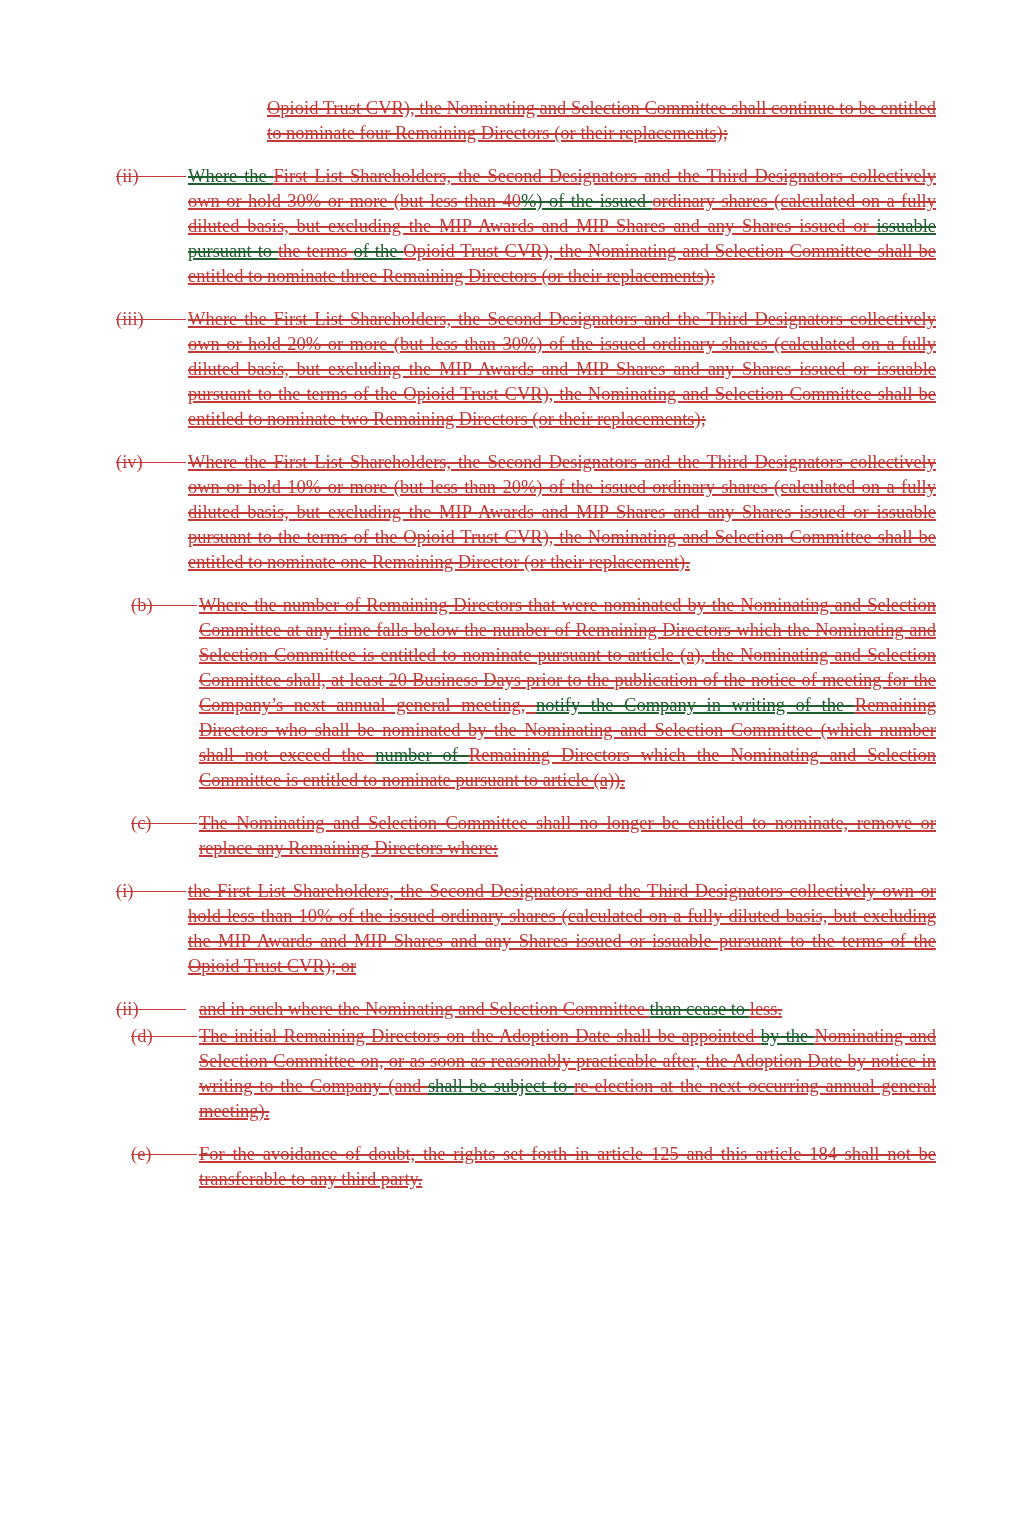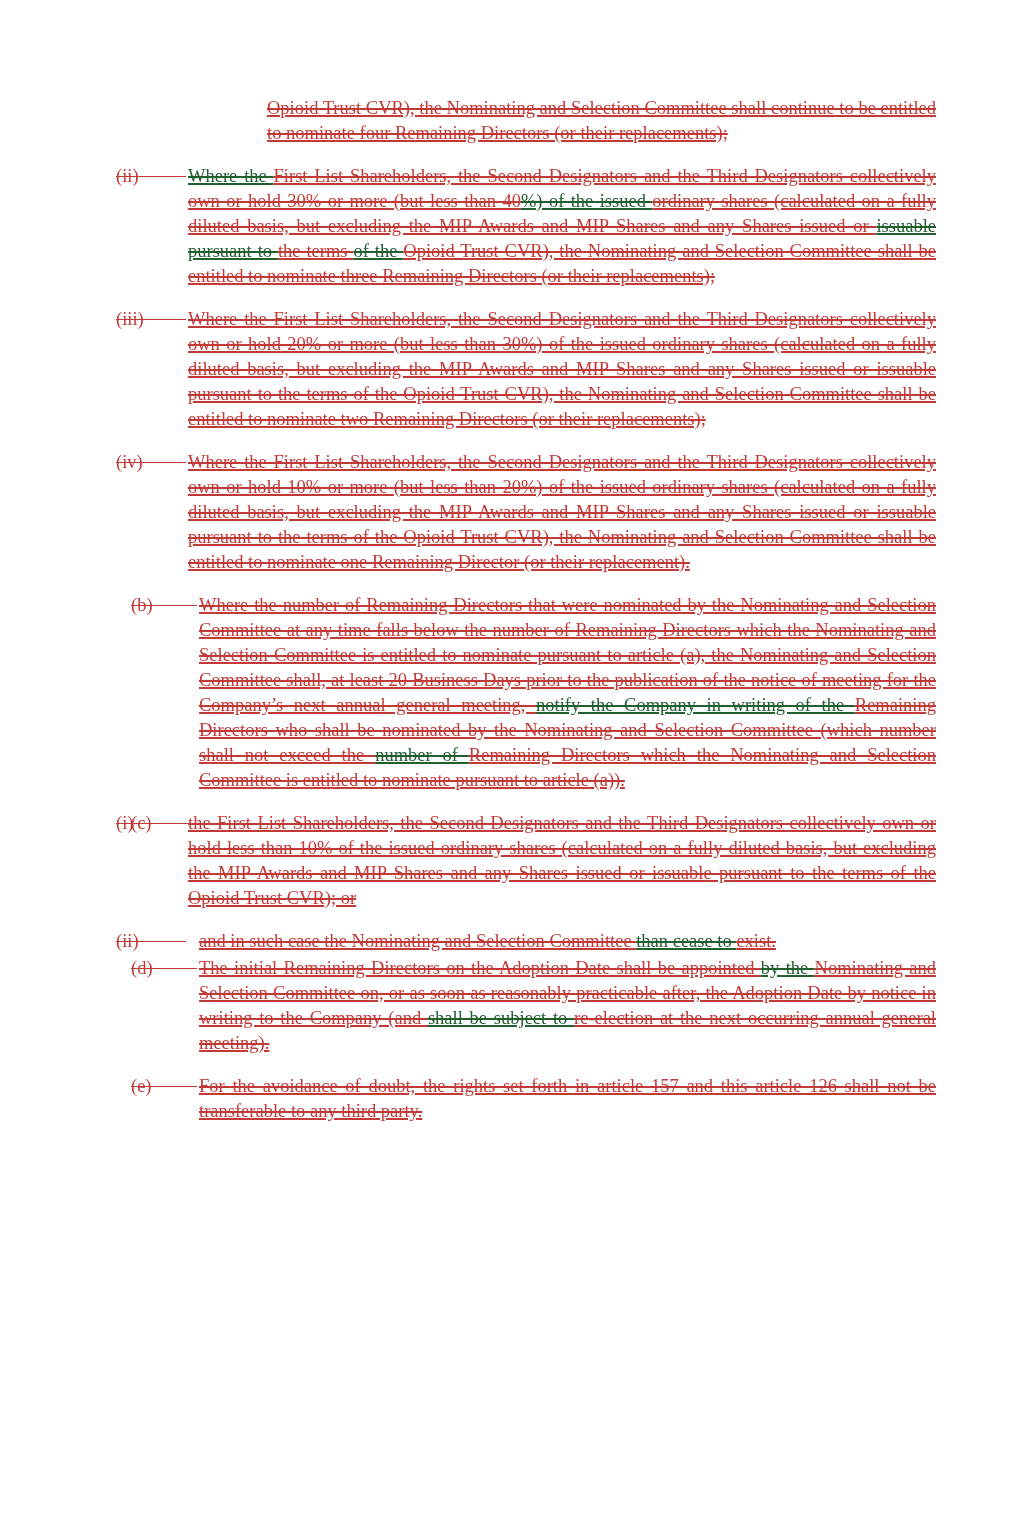--- a/index.html
+++ b/index.html
@@ -62,19 +62,19 @@
 </style>
 </head>
 <body style="background: rgb(255, 255, 255);">
 
 <main id="doc" data-name="document-page">
     <div class="para cont" data-name="clause-continuation-a-i"><span class="seg deleted" data-name="deleted-text">Opioid Trust CVR), the Nominating and Selection Committee shall continue to be entitled to nominate four Remaining Directors (or their replacements);</span></div>
     <div class="para lvl2" data-name="clause-a-ii"><span class="label" data-name="list-marker">(ii)</span><span class="seg moved" data-name="moved-deleted-text">Where the </span><span class="seg deleted" data-name="deleted-text">First List Shareholders, the Second Designators and the Third Designators collectively own or hold 30% or more (but less than 40</span><span class="seg moved" data-name="moved-deleted-text">%) of the issued </span><span class="seg deleted" data-name="deleted-text">ordinary shares (calculated on a fully diluted basis, but excluding the MIP Awards and MIP Shares and any Shares issued or </span><span class="seg moved" data-name="moved-deleted-text">issuable pursuant to </span><span class="seg deleted" data-name="deleted-text">the terms </span><span class="seg moved" data-name="moved-deleted-text">of the </span><span class="seg deleted" data-name="deleted-text">Opioid Trust CVR), the Nominating and Selection Committee shall be entitled to nominate three Remaining Directors (or their replacements);</span></div>
     <div class="para lvl2" data-name="clause-a-iii"><span class="label" data-name="list-marker">(iii)</span><span class="seg deleted" data-name="deleted-text">Where the First List Shareholders, the Second Designators and the Third Designators collectively own or hold 20% or more (but less than 30%) of the issued ordinary shares (calculated on a fully diluted basis, but excluding the MIP Awards and MIP Shares and any Shares issued or issuable pursuant to the terms of the Opioid Trust CVR), the Nominating and Selection Committee shall be entitled to nominate two Remaining Directors (or their replacements);</span></div>
     <div class="para lvl2" data-name="clause-a-iv"><span class="label" data-name="list-marker">(iv)</span><span class="seg deleted" data-name="deleted-text">Where the First List Shareholders, the Second Designators and the Third Designators collectively own or hold 10% or more (but less than 20%) of the issued ordinary shares (calculated on a fully diluted basis, but excluding the MIP Awards and MIP Shares and any Shares issued or issuable pursuant to the terms of the Opioid Trust CVR), the Nominating and Selection Committee shall be entitled to nominate one Remaining Director (or their replacement).</span></div>
     <div class="para lvl1" data-name="clause-b"><span class="label" data-name="list-marker">(b)</span><span class="seg deleted" data-name="deleted-text">Where the number of Remaining Directors that were nominated by the Nominating and Selection Committee at any time falls below the number of Remaining Directors which the Nominating and Selection Committee is entitled to nominate pursuant to article (a), the Nominating and Selection Committee shall, at least 20 Business Days prior to the publication of the notice of meeting for the Company’s next annual general meeting, </span><span class="seg moved" data-name="moved-deleted-text">notify the Company in writing of the </span><span class="seg deleted" data-name="deleted-text">Remaining Directors who shall be nominated by the Nominating and Selection Committee (which number shall not exceed the </span><span class="seg moved" data-name="moved-deleted-text">number of </span><span class="seg deleted" data-name="deleted-text">Remaining Directors which the Nominating and Selection Committee is entitled to nominate pursuant to article (a)).</span></div>
-    <div class="para lvl1" data-name="clause-c"><span class="label" data-name="list-marker">(c)</span></div>
+    <div class="para lvl1" data-name="clause-c"><span class="label" data-name="list-marker">(c)</span><span class="seg deleted" data-name="deleted-text">The Nominating and Selection Committee shall no longer be entitled to nominate, remove or replace any Remaining Directors where:</span></div>
     <div class="para lvl2" data-name="clause-c-i"><span class="label" data-name="list-marker">(i)</span><span class="seg deleted" data-name="deleted-text">the First List Shareholders, the Second Designators and the Third Designators collectively own or hold less than 10% of the issued ordinary shares (calculated on a fully diluted basis, but excluding the MIP Awards and MIP Shares and any Shares issued or issuable pursuant to the terms of the Opioid Trust CVR); or</span></div>
     <div class="para lvl2" data-name="clause-c-ii"><span class="label" data-name="list-marker">(ii)</span></div>
-    <div class="para lvl1 tight" data-name="clause-c-closing"><span class="seg deleted" data-name="deleted-text">and in such case the Nominating and Selection Committee </span><span class="seg moved" data-name="moved-deleted-text">than cease to </span><span class="seg deleted" data-name="deleted-text">exist.</span></div>
+    <div class="para lvl1 tight" data-name="clause-c-closing"><span class="seg deleted" data-name="deleted-text">and in such where the Nominating and Selection Committee </span><span class="seg moved" data-name="moved-deleted-text">than cease to </span><span class="seg deleted" data-name="deleted-text">less.</span></div>
     <div class="para lvl1" data-name="clause-d"><span class="label" data-name="list-marker">(d)</span><span class="seg deleted" data-name="deleted-text">The initial Remaining Directors on the Adoption Date shall be appointed </span><span class="seg moved" data-name="moved-deleted-text">by the </span><span class="seg deleted" data-name="deleted-text">Nominating and Selection Committee on, or as soon as reasonably practicable after, the Adoption Date by notice in writing to the Company (and </span><span class="seg moved" data-name="moved-deleted-text">shall be subject to </span><span class="seg deleted" data-name="deleted-text">re-election at the next occurring annual general meeting).</span></div>
-    <div class="para lvl1" data-name="clause-e"><span class="label" data-name="list-marker">(e)</span><span class="seg deleted" data-name="deleted-text">For the avoidance of doubt, the rights set forth in article 157 and this article 126 shall not be transferable to any third party.</span></div>
+    <div class="para lvl1" data-name="clause-e"><span class="label" data-name="list-marker">(e)</span><span class="seg deleted" data-name="deleted-text">For the avoidance of doubt, the rights set forth in article 125 and this article 184 shall not be transferable to any third party.</span></div>
   </main>
 
 </body></html>

